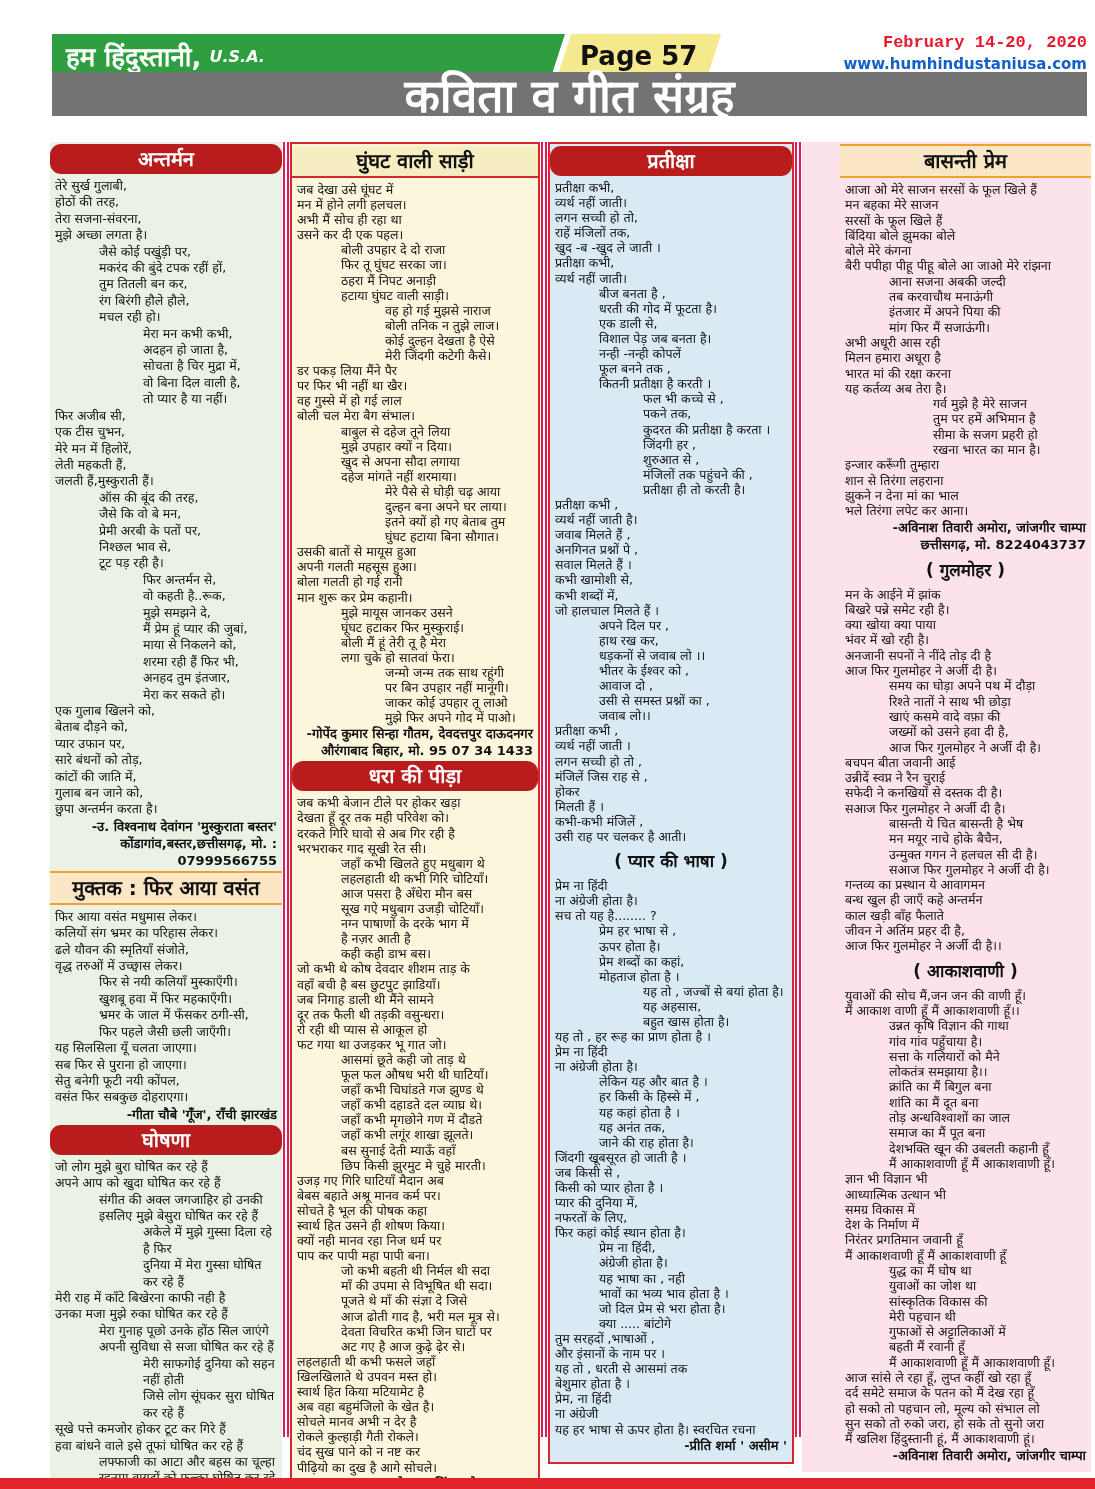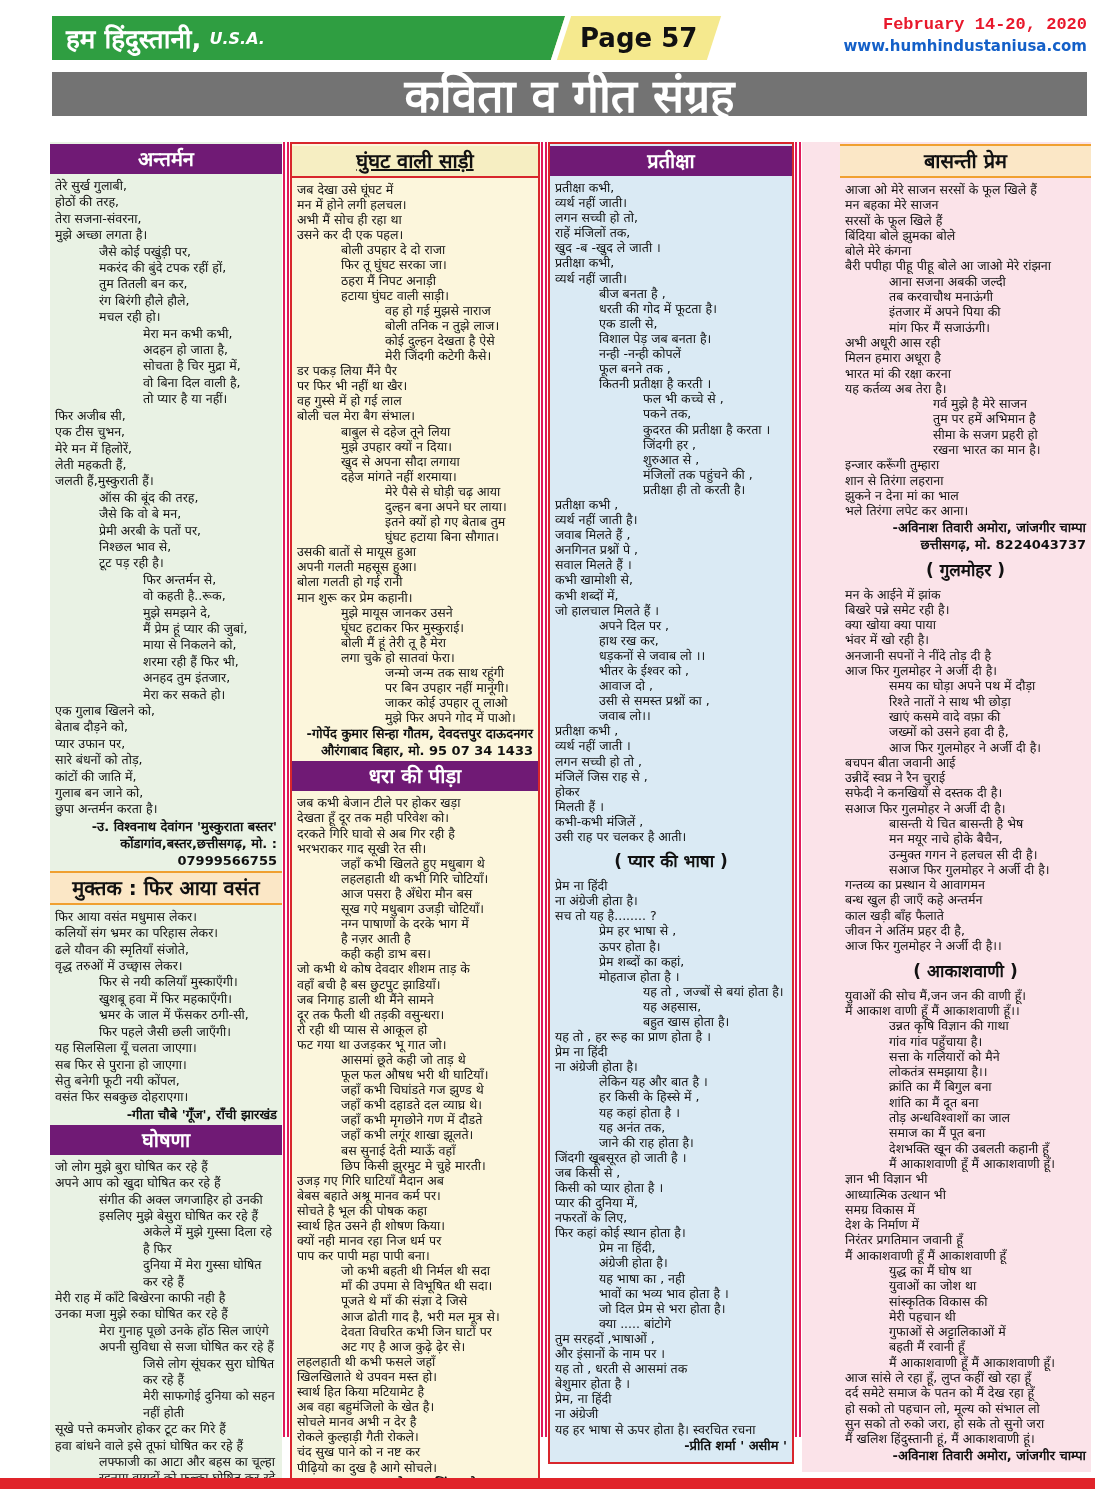--- a/index.html
+++ b/index.html
@@ -1,19 +1,19 @@
 <!DOCTYPE html>
 <html><head>
 <meta charset="utf-8">
 <style>
   html,body{margin:0;padding:0;background:#ffffff;}
   .page{position:relative;width:1095px;height:1489px;background:#ffffff;overflow:hidden;
         font-family:"DejaVu Sans","Liberation Sans",sans-serif;}
   
-  .topbar{position:absolute;left:52px;top:12px;width:1035px;height:50px;}
+  .topbar{position:absolute;left:52px;top:30px;width:1035px;height:50px;}
   .masthead-bar{position:absolute;left:0;top:4px;width:600px;height:44px;background:#2f9e41;
                 display:flex;align-items:center;padding-left:14px;box-sizing:border-box;}
   .masthead{color:#ffffff;font-weight:bold;font-size:26px;}
   .masthead-usa{color:#ffffff;font-style:italic;font-weight:bold;font-size:16px;margin-left:8px;}
   .page-box{position:absolute;right:-62px;top:0;height:44px;width:150px;background:#f5e98e;
             transform:skewX(-18deg);display:flex;align-items:center;justify-content:center;
             border-left:6px solid #ffffff;}
   .page-box span{transform:skewX(18deg);font-weight:bold;font-size:26px;color:#111;}
   .top-right{position:absolute;right:0;top:2px;text-align:right;}
   .date-line{color:#e8192c;font-weight:bold;font-size:17px;line-height:22px;font-family:Liberation Mono, monospace;}
@@ -23,23 +23,23 @@
           color:#ffffff;font-weight:bold;font-size:46px;display:flex;align-items:center;justify-content:center;}
   
   .grid{position:absolute;left:50px;top:142px;width:1041px;display:flex;align-items:flex-start;}
   .divider{width:2px;height:1295px;border-left:2px solid #e0195a;border-right:2px solid #e0195a;margin:0 1px;}
   .col{box-sizing:border-box;padding:0 5px 8px 5px;font-size:12.5px;color:#111;}
   .col-1{width:232px;line-height:16.4px;}
   .col-2{width:250px;line-height:15.1px;border:2px solid #d8262c;}
   .col-3{width:246px;line-height:15.1px;border:2px solid #d8262c;}
   .col-4{width:289px;line-height:15.3px;padding-left:43px;}
   .sec-header{font-weight:bold;text-align:center;font-size:20px;line-height:26px;margin:2px -5px 4px -5px;padding:2px 0;}
-  .red-bar{background:#701a75;color:#ffffff;}
+  .red-bar{background:#b91c1c;color:#ffffff;border-radius:11px;}
   .peach-bar{background:#fbe7c6;color:#111;border-top:2px solid #f0a030;border-bottom:2px solid #f0a030;}
-  .cream-bar{background:#f6eec2;color:#111;border-bottom:2px solid #d8262c;text-decoration:underline;}
+  .cream-bar{background:#f6eec2;color:#111;border-bottom:2px solid #d8262c;}
   .inline-head{background:transparent;color:#111;font-size:17px;margin:2px 0;}
   .line{white-space:normal;}
   .ind0{padding-left:0;}
   .ind1{padding-left:44px;}
   .ind2{padding-left:88px;}
   .sig{font-weight:bold;text-align:right;font-size:13px;line-height:17px;}
   
   .footer-bar{position:absolute;left:0;right:0;bottom:0;height:11px;background:#e0242a;}
 </style>
 </head>
@@ -124,22 +124,22 @@
         <div class="line ind0">जो लोग मुझे बुरा घोषित कर रहे हैं</div>
         <div class="line ind0">अपने आप को खुदा घोषित कर रहे हैं</div>
         <div class="line ind1">संगीत की अक्ल जगजाहिर हो उनकी</div>
         <div class="line ind1">इसलिए मुझे बेसुरा घोषित कर रहे हैं</div>
         <div class="line ind2">अकेले में मुझे गुस्सा दिला रहे है फिर</div>
         <div class="line ind2">दुनिया में मेरा गुस्सा घोषित कर रहे हैं</div>
         <div class="line ind0">मेरी राह में काँटे बिखेरना काफी नही है</div>
         <div class="line ind0">उनका मजा मुझे रुका घोषित कर रहे हैं</div>
         <div class="line ind1">मेरा गुनाह पूछो उनके होंठ सिल जाएंगे</div>
         <div class="line ind1">अपनी सुविधा से सजा घोषित कर रहे हैं</div>
+        <div class="line ind2">मेरी साफगोई दुनिया को सहन नहीं होती</div>
         <div class="line ind2">जिसे लोग सूंघकर सुरा घोषित कर रहे हैं</div>
-        <div class="line ind2">मेरी साफगोई दुनिया को सहन नहीं होती</div>
         <div class="line ind0">सूखे पत्ते कमजोर होकर टूट कर गिरे हैं</div>
         <div class="line ind0">हवा बांधने वाले इसे तूफां घोषित कर रहे हैं</div>
         <div class="line ind1">लफ्फाजी का आटा और बहस का चूल्हा</div>
         <div class="line ind1">रहनुमा वायदों को फुल्का घोषित कर रहे हैं</div>
       </section>
       <div class="divider"></div>
       <section class="col col-2" style="background: rgb(252, 246, 220);">
         <div class="sec-header cream-bar">घुंघट वाली साड़ी</div>
         <div class="line ind0">जब देखा उसे घूंघट में</div>
         <div class="line ind0">मन में होने लगी हलचल।</div>

